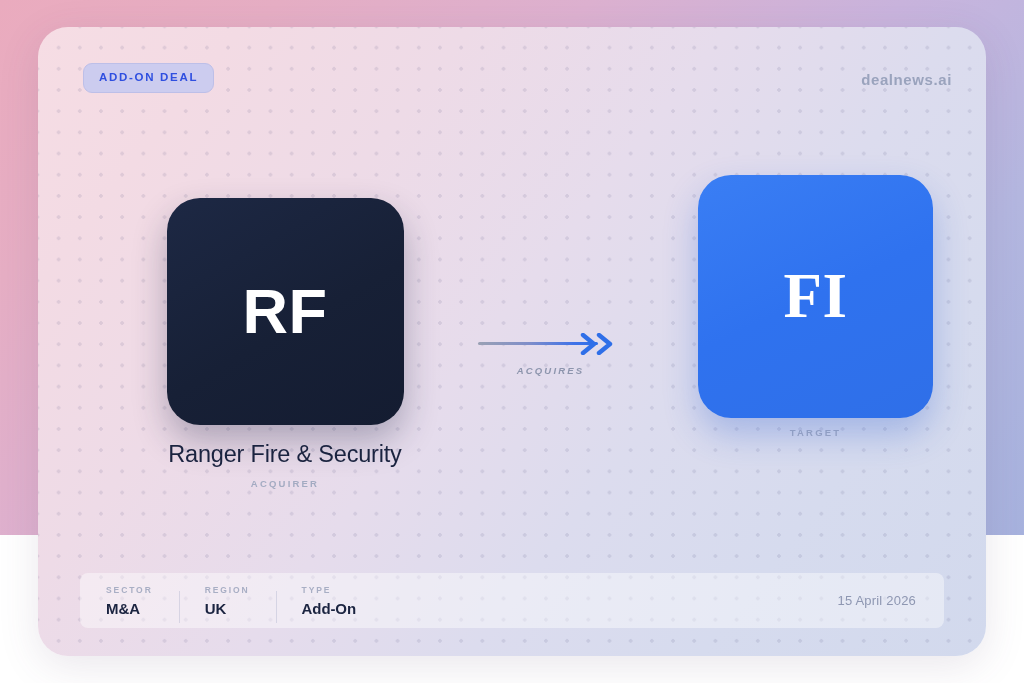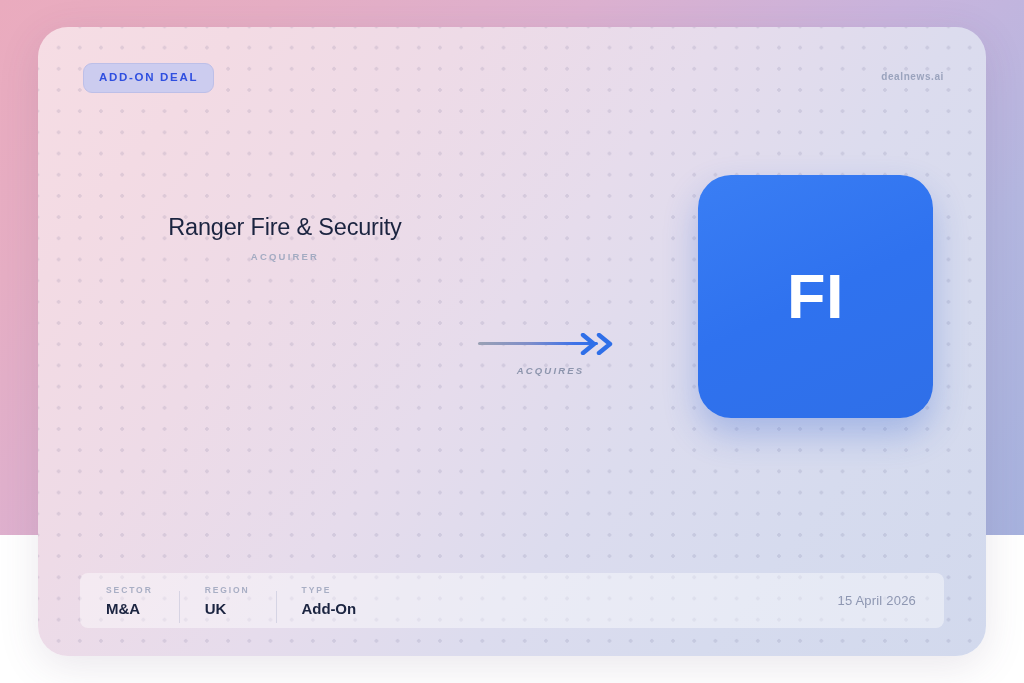--- a/index.html
+++ b/index.html
@@ -67,22 +67,22 @@
     font-size:11.5px;
     font-weight:bold;
     letter-spacing:1.7px;
     color:#2f4fe0;
     line-height:1;
   }
 
   
   #watermark {
     position:absolute;
-    right:42px; top:44px;
-    font-size:10px;
+    right:34px; top:44px;
+    font-size:15px;
     font-weight:bold;
     letter-spacing:0.6px;
     color:#9aa3bd;
     z-index:7;
   }
 
   
   .company {
     position:absolute;
     z-index:6;
@@ -102,20 +102,21 @@
   }
   #acquirer .tile {
     width:237px; height:227px;
     background:linear-gradient(150deg,#1d2844 0%,#172036 55%,#141c31 100%);
     box-shadow:0 16px 34px rgba(30,35,70,0.30);
   }
   #target .tile {
     width:235px; height:243px;
     background:linear-gradient(155deg,#3a7ef4 0%,#2f72ef 50%,#2f6fe8 100%);
     box-shadow:0 16px 34px rgba(45,95,210,0.30);
+    font-family:Liberation Serif, serif;
   }
   .tile .mono {
     font-size:63px;
     font-weight:bold;
     color:#ffffff;
     letter-spacing:0.5px;
     line-height:1;
   }
 
   .cname {
@@ -213,39 +214,43 @@
 
   <div id="card">
 
     <div id="pill">
       <span>ADD-ON DEAL</span>
     </div>
 
     <div id="watermark">dealnews.ai</div>
 
     <div class="company" id="acquirer">
+      <div class="tile">
+        <span class="mono">RF</span>
+      </div>
       <div class="cname">Ranger Fire &amp; Security</div>
       <div class="crole">ACQUIRER</div>
     </div>
 
     <div id="arrow">
       <div class="line">
         <div class="bar"></div>
         <svg width="44" height="22" viewBox="0 0 44 22">
           <path d="M4 2 L15 11 L4 20" fill="none" stroke="#2f6fe8" stroke-width="4.4" stroke-linecap="round" stroke-linejoin="round"></path>
           <path d="M20 2 L31 11 L20 20" fill="none" stroke="#2f6fe8" stroke-width="4.4" stroke-linecap="round" stroke-linejoin="round"></path>
         </svg>
       </div>
       <div class="lbl">ACQUIRES</div>
     </div>
 
     <div class="company" id="target">
       <div class="tile">
         <span class="mono">FI</span>
       </div>
+      <div class="crole">TARGET</div>
     </div>
 
     <div id="footer">
       <div class="meta">
         <div class="k">SECTOR</div>
         <div class="v">M&amp;A</div>
       </div>
       <div class="meta">
         <div class="k">REGION</div>
         <div class="v">UK</div>

